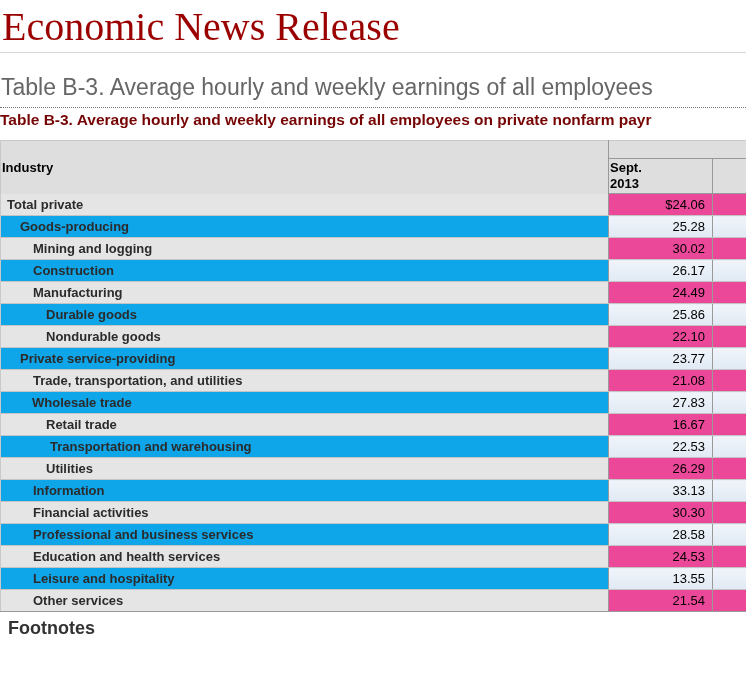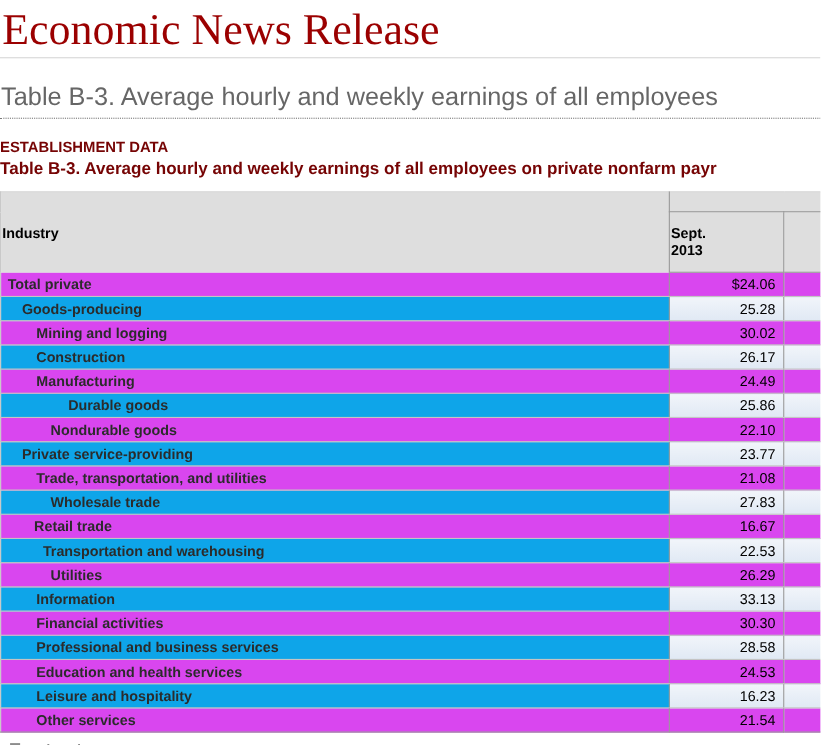--- a/index.html
+++ b/index.html
@@ -71,21 +71,21 @@
     border-top: 1px solid #c9c9c9;
     border-left: 1px solid #c9c9c9;
     font-size: 13px;
   }
   th.group-head {
     height: 18px;
     border-bottom: 1px solid #999;
     border-top: 1px solid #c9c9c9;
   }
   th.period-head {
-    height: 55px;
+    height: 35px;
     line-height: 16px;
     border-right: 1px solid #999;
     border-bottom: 1px solid #999;
   }
   th.partial-head { border-bottom: 1px solid #999; }
   tbody td { height: 22px; border-bottom: 1px solid #c4c4c4; }
   tbody td.stub {
     font-weight: bold;
     color: #2b2b2b;
     border-right: 1px solid #999;
@@ -93,22 +93,22 @@
     text-align: left;
     vertical-align: middle;
   }
   tbody td.val {
     text-align: right;
     padding-right: 7px;
     color: #000;
     border-right: 1px solid #999;
     vertical-align: middle;
   }
-  tr.row-gray td.stub { background: #d946ef; }
-  tr.row-gray td.val, tr.row-gray td.partial { background: #d946ef; }
+  tr.row-gray td.stub { background: #e5e5e5; }
+  tr.row-gray td.val, tr.row-gray td.partial { background: #ec4899; }
   tr.row-blue td.stub { background: #0ea5e9; }
   tr.row-blue td.val, tr.row-blue td.partial {
     background: linear-gradient(#f1f5fa, #e0e9f4);
   }
   tbody tr:last-child td { border-bottom: 1px solid #999; }
   .footnotes {
     margin: 6px 0 0 8px;
     font-size: 18px;
     font-weight: bold;
     color: #333333;
@@ -118,21 +118,20 @@
 <body>
 
 <div class="page">
 
   <div class="masthead">
     <h1>Economic News Release</h1>
   </div>
 
   <h2 class="gray-heading">Table B-3. Average hourly and weekly earnings of all employees</h2>
 
-  <p class="section-label">ESTABLISHMENT DATA</p>
   <p class="table-title">Table B-3. Average hourly and weekly earnings of all employees on private nonfarm payr</p>
 
   <table class="earnings">
     <colgroup>
       <col class="c-industry">
         <col class="c-value">
         <col class="c-partial">
     </colgroup>
     <thead>
       <tr>
@@ -167,51 +166,51 @@
           <td class="stub" style="padding-left: 32px;">Construction</td>
           <td class="val">26.17</td>
           <td class="partial"></td>
         </tr>
         <tr class="row-gray">
           <td class="stub" style="padding-left: 32px;">Manufacturing</td>
           <td class="val">24.49</td>
           <td class="partial"></td>
         </tr>
         <tr class="row-blue">
-          <td class="stub" style="padding-left: 61px;">Durable goods</td>
+          <td class="stub" style="padding-left: 45px;">Durable goods</td>
           <td class="val">25.86</td>
           <td class="partial"></td>
         </tr>
         <tr class="row-gray">
           <td class="stub" style="padding-left: 45px;">Nondurable goods</td>
           <td class="val">22.10</td>
           <td class="partial"></td>
         </tr>
         <tr class="row-blue">
           <td class="stub" style="padding-left: 19px;">Private service-providing</td>
           <td class="val">23.77</td>
           <td class="partial"></td>
         </tr>
         <tr class="row-gray">
           <td class="stub" style="padding-left: 32px;">Trade, transportation, and utilities</td>
           <td class="val">21.08</td>
           <td class="partial"></td>
         </tr>
         <tr class="row-blue">
-          <td class="stub" style="padding-left: 45px;">Wholesale trade</td>
+          <td class="stub" style="padding-left: 31px;">Wholesale trade</td>
           <td class="val">27.83</td>
           <td class="partial"></td>
         </tr>
         <tr class="row-gray">
-          <td class="stub" style="padding-left: 30px;">Retail trade</td>
+          <td class="stub" style="padding-left: 45px;">Retail trade</td>
           <td class="val">16.67</td>
           <td class="partial"></td>
         </tr>
         <tr class="row-blue">
-          <td class="stub" style="padding-left: 38px;">Transportation and warehousing</td>
+          <td class="stub" style="padding-left: 49px;">Transportation and warehousing</td>
           <td class="val">22.53</td>
           <td class="partial"></td>
         </tr>
         <tr class="row-gray">
           <td class="stub" style="padding-left: 45px;">Utilities</td>
           <td class="val">26.29</td>
           <td class="partial"></td>
         </tr>
         <tr class="row-blue">
           <td class="stub" style="padding-left: 32px;">Information</td>
@@ -228,21 +227,21 @@
           <td class="val">28.58</td>
           <td class="partial"></td>
         </tr>
         <tr class="row-gray">
           <td class="stub" style="padding-left: 32px; margin-left: 28px;">Education and health services</td>
           <td class="val">24.53</td>
           <td class="partial"></td>
         </tr>
         <tr class="row-blue">
           <td class="stub" style="padding-left: 32px;">Leisure and hospitality</td>
-          <td class="val">16.23</td>
+          <td class="val">13.55</td>
           <td class="partial"></td>
         </tr>
         <tr class="row-gray">
           <td class="stub" style="padding-left: 32px;">Other services</td>
           <td class="val">21.54</td>
           <td class="partial"></td>
         </tr>
       </tbody>
   </table>
 

